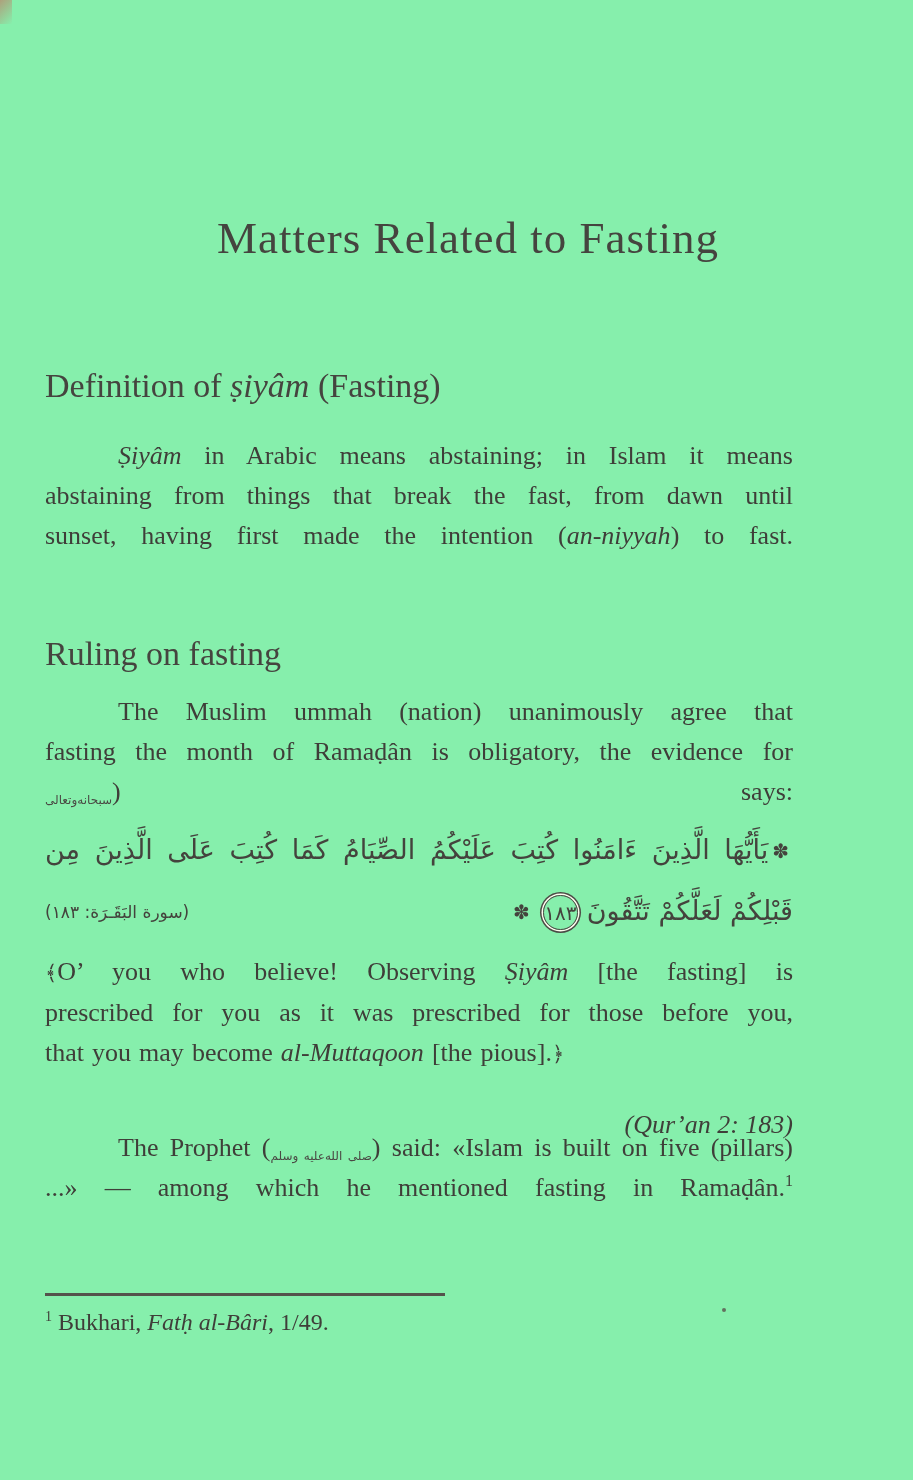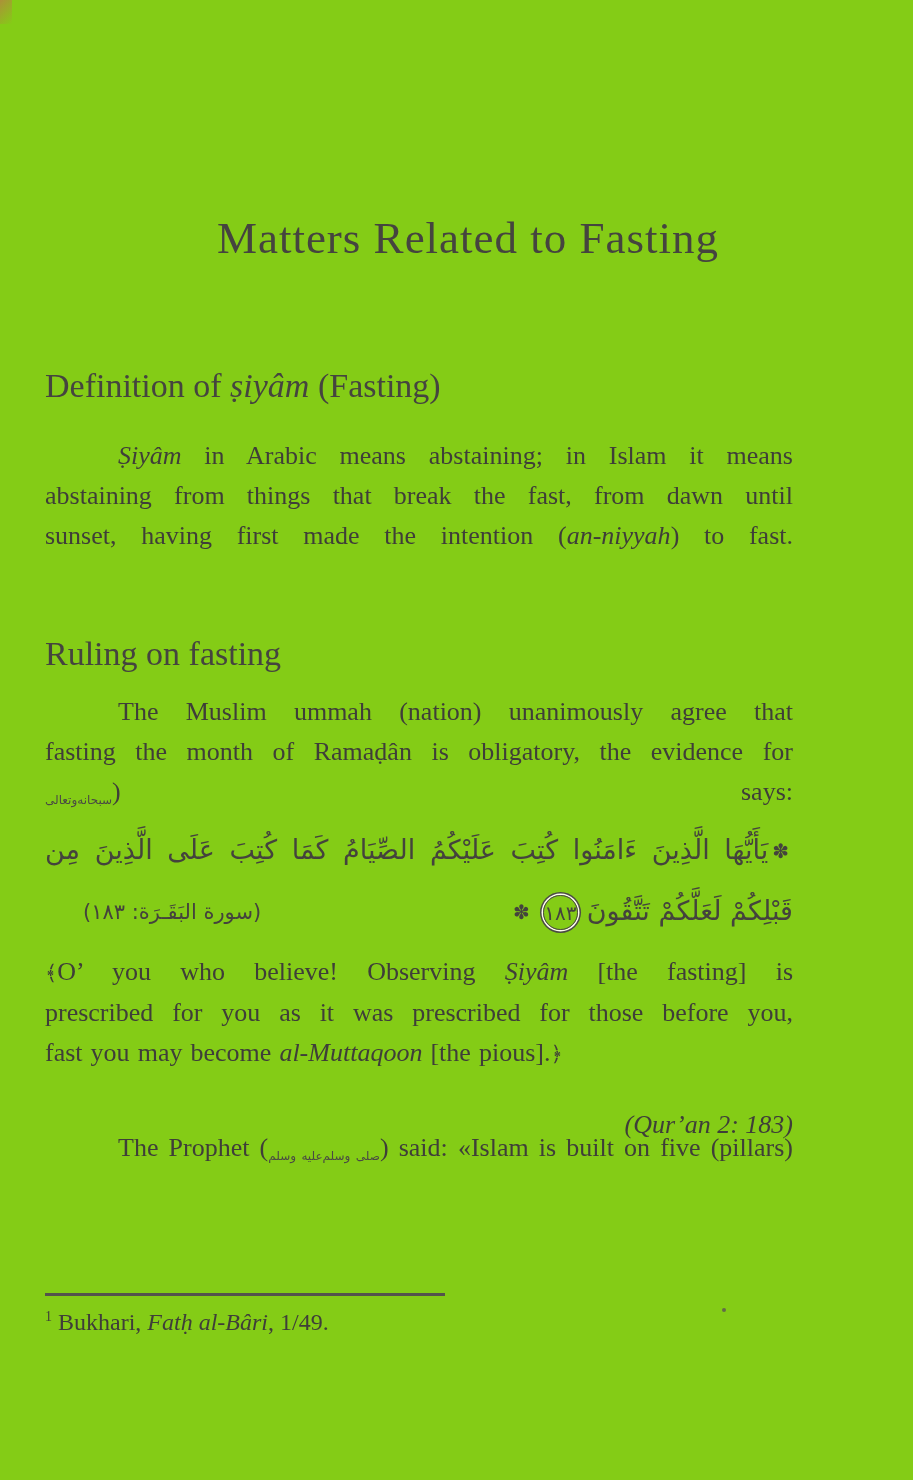--- a/index.html
+++ b/index.html
@@ -1,19 +1,19 @@
 <!DOCTYPE html>
 <html><head>
 <meta charset="utf-8">
 <style>
   html,body{margin:0;padding:0;background:#e8e6d8;}
   .page{
     position:relative;
     width:913px;height:1480px;
-    background:#84cc16;
+    background:#86efac;
     overflow:hidden;
     font-family:"Liberation Serif","DejaVu Serif",serif;
     color:#3f3e39;
   }
   .blk{position:absolute;left:45px;width:748px;}
   .title{
     left:140px;width:656px;
     text-align:center;
     font-size:45px;line-height:52px;
     letter-spacing:1px;
@@ -41,21 +41,21 @@
   }
   .verse-line1{
     font-size:27px;line-height:60px;
     text-align:justify;text-align-last:justify;
   }
   .verse-row{
     display:flex;justify-content:space-between;align-items:center;
     direction:ltr;
   }
   .sura-ref{
-    font-size:21px;line-height:58px;margin-left:38px;
+    font-size:17px;line-height:58px;
   }
   .verse-line2{
     font-size:27px;line-height:58px;
   }
   .ornament{
     font-family:"DejaVu Sans",sans-serif;
     font-size:20px;
     vertical-align:1px;
     padding:0 4px;
   }
@@ -142,30 +142,31 @@
   </div>
 
   <div class="blk verse-row" style="top:882px;">
     <span class="arabic sura-ref">(سورة البَقَـرَة: ١٨٣)</span>
     <span class="arabic verse-line2"><span>قَبْلِكُمْ لَعَلَّكُمْ تَتَّقُونَ</span><span class="medallion">١٨٣</span><span class="ornament">✽</span></span>
   </div>
 
   <div class="blk" style="top:952px;">
     <div class="body-line"><span class="quote-mark">﴾</span><span>O’ you who believe! Observing </span><span class="it">Ṣiyâm</span><span> [the fasting] is</span></div>
     <div class="body-line">prescribed for you as it was prescribed for those before you,</div>
-    <div class="body-line last-left"><span>fast you may become </span><span class="it">al-Muttaqoon</span><span> [the pious].</span><span class="quote-mark">﴿</span></div>
+    <div class="body-line last-left"><span>that you may become </span><span class="it">al-Muttaqoon</span><span> [the pious].</span><span class="quote-mark">﴿</span></div>
   </div>
 
   <div class="blk citation" style="top:1105px;">(Qur’an 2: 183)</div>
 
   <div class="blk" style="top:1128px;">
     <div class="body-line indent"><span>The Prophet (</span><span class="honorific">
-          <span>صلى وسلم</span>
+          <span>صلى الله</span>
           <span>عليه وسلم</span>
         </span><span>) said: «Islam is built on five (pillars)</span></div>
+    <div class="body-line"><span>...» — among which he mentioned fasting in Ramaḍân.</span><span class="sup">1</span></div>
   </div>
 
   <div class="footnote-rule"></div>
   <div class="blk footnote">
     <span class="sup">1</span><span> Bukhari, </span><span class="it">Fatḥ al-Bâri</span><span>, 1/49.</span>
   </div>
 
   <div class="scan-speck"></div>
 
 </div>

